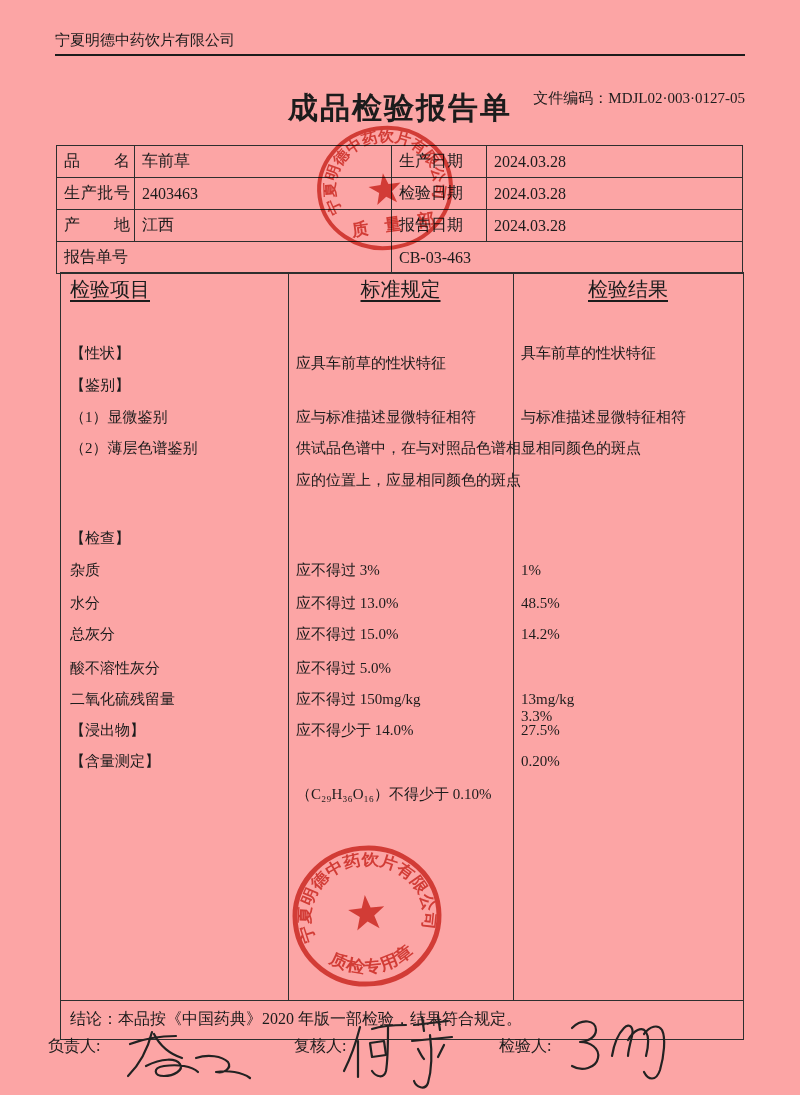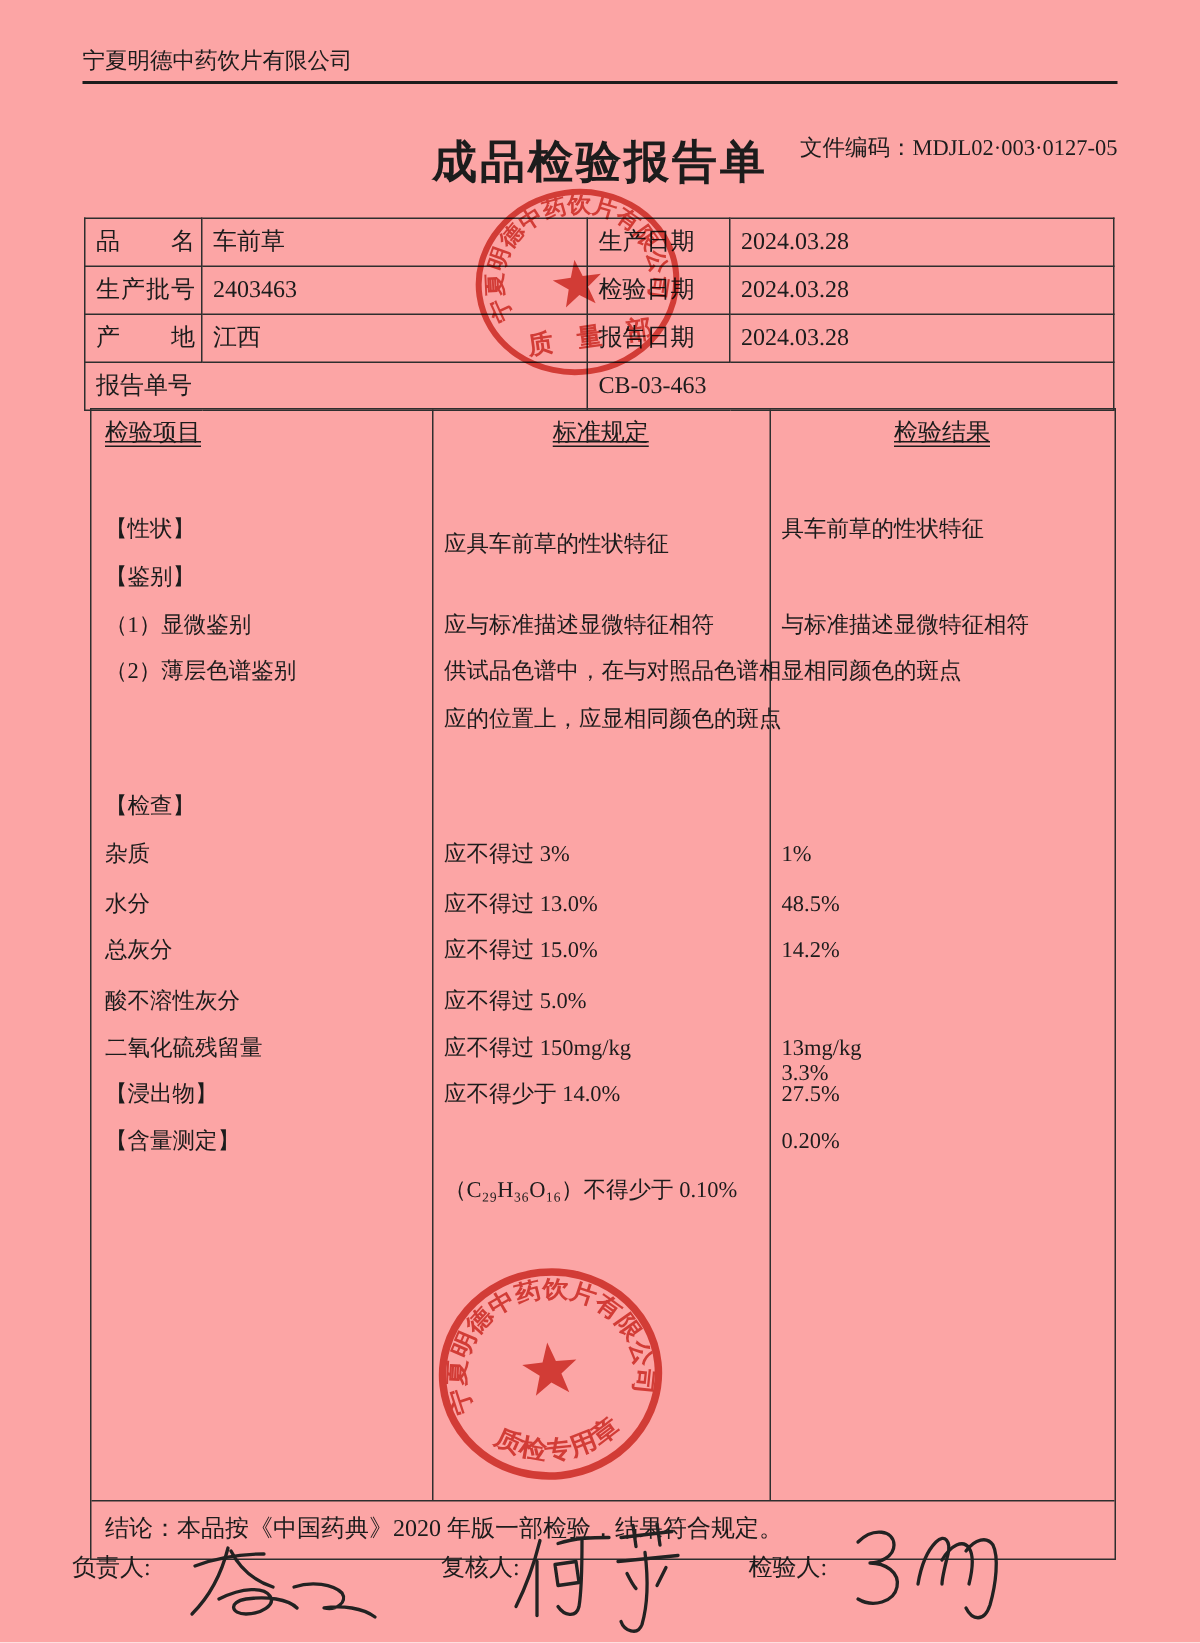--- a/index.html
+++ b/index.html
@@ -18,21 +18,21 @@
   
   .info-table{position:absolute;left:56px;top:145px;width:686px;border-collapse:collapse;table-layout:fixed;}
   .info-table td{border:1px solid #2e2e2e;height:31px;font-size:16px;padding:0 7px;overflow:hidden;white-space:nowrap;}
   .jlabel{width:66px;text-align:justify;text-align-last:justify;}
 
   
   .mtable{position:absolute;left:60px;top:272px;width:682px;height:766px;border:1px solid #2e2e2e;}
   .vline{position:absolute;top:0;width:1px;height:727px;background:#2e2e2e;}
   .v1{left:227px}.v2{left:452px}
   .hline{position:absolute;left:0;top:727px;width:100%;height:1px;background:#2e2e2e;}
-  .mhdr{position:absolute;top:6px;line-height:20px;font-size:16px;text-decoration:underline;}
+  .mhdr{position:absolute;top:6px;line-height:20px;font-size:20px;}
   .mhdr span{text-decoration:underline;text-underline-offset:4px;}
   .mhdr-item{left:9px;}
   .mhdr-std{left:227px;width:225px;text-align:center;}
   .mhdr-res{left:452px;width:230px;text-align:center;}
   .trow{position:absolute;line-height:20px;font-size:15px;white-space:nowrap;}
   .conclusion{position:absolute;left:9px;top:736px;font-size:16px;white-space:nowrap;}
 
   
   .stamp{position:absolute;mix-blend-mode:multiply;opacity:.87;z-index:5;}
   .stamp text{font-family:"Liberation Serif","DejaVu Serif",serif;font-weight:bold;}

